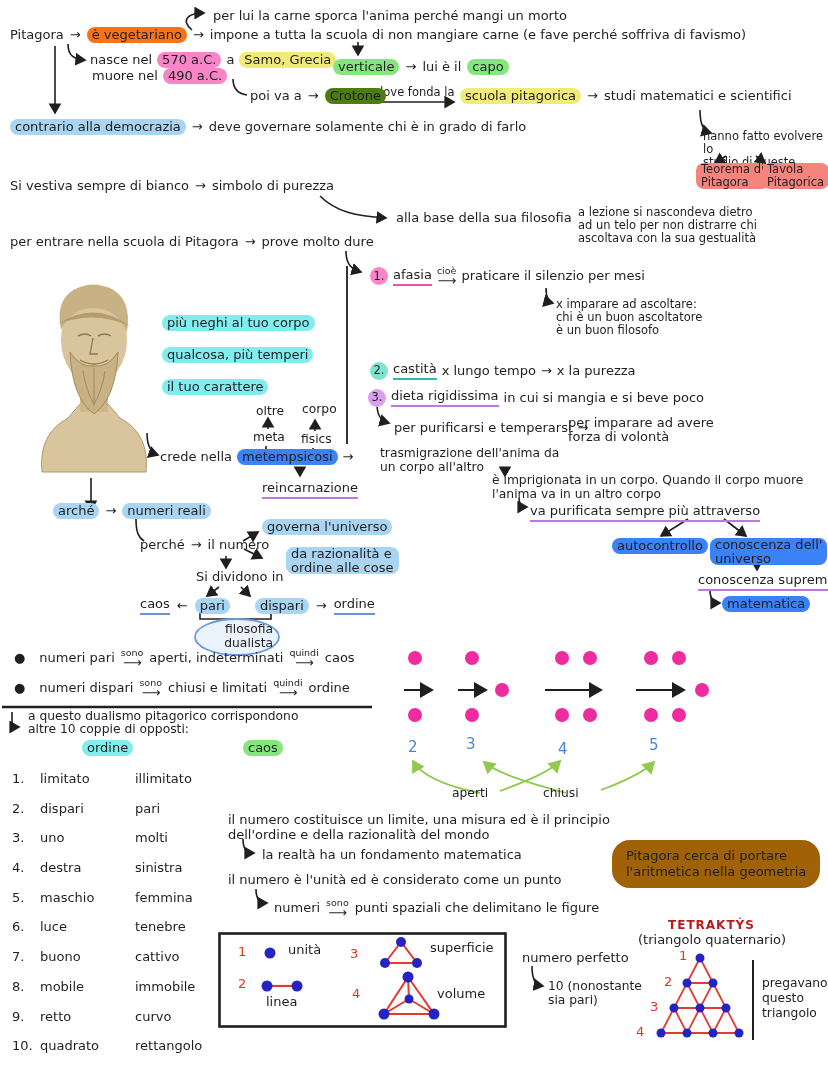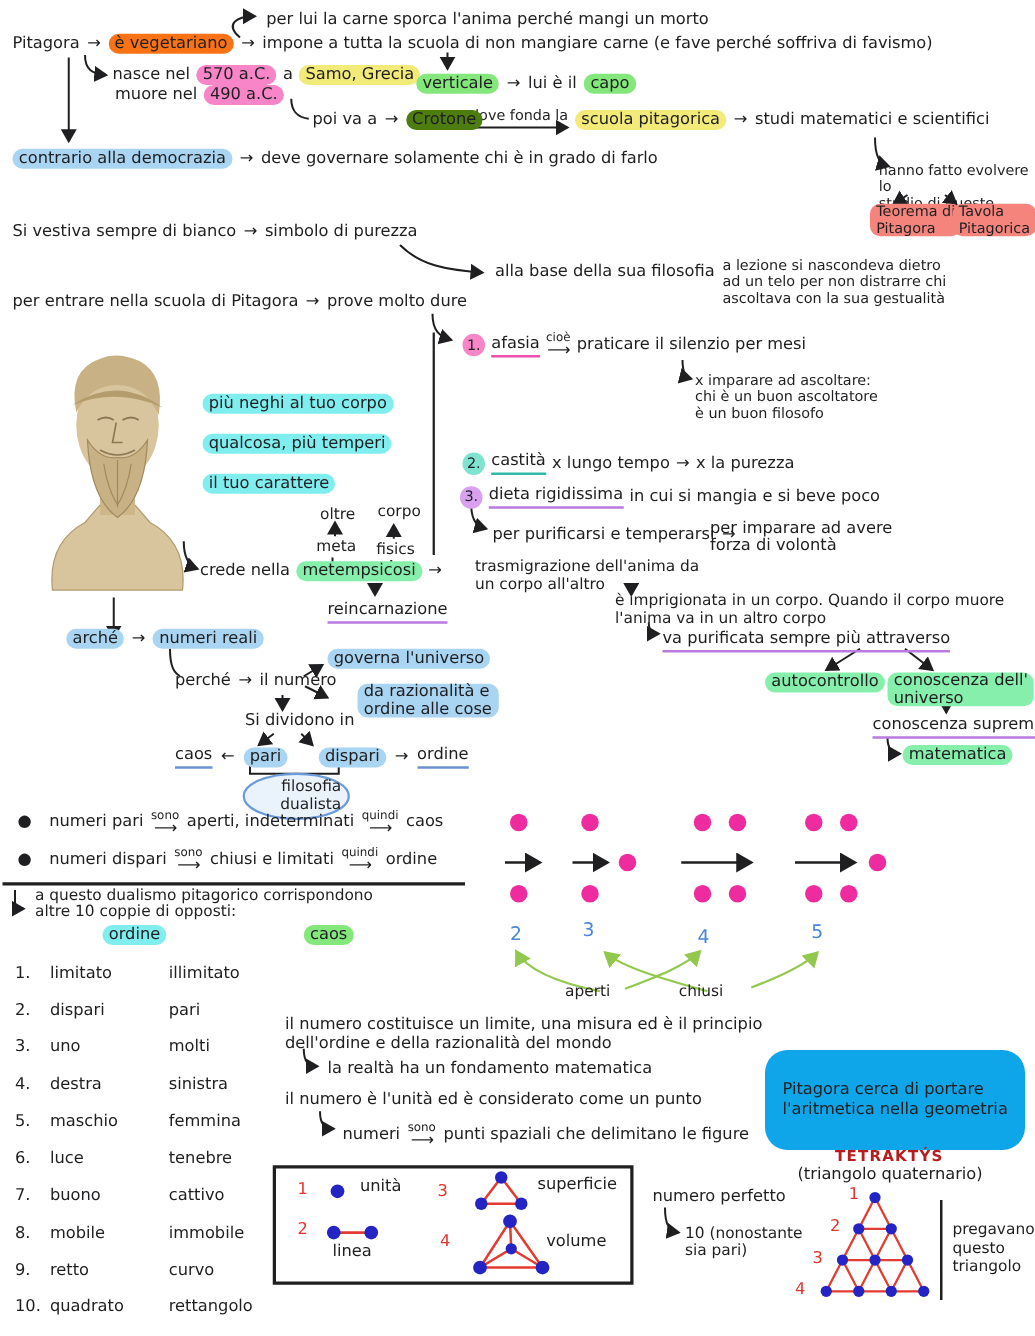--- a/index.html
+++ b/index.html
@@ -12,36 +12,36 @@
   .md{font-size:12.3px;}
   .hl{padding:0 5px;border-radius:8px;}
   .pk{background:#f97316;}
   .pks{background:#f885c7;}
   .yw{background:#f2ea79;}
   .gn{background:#84e77c;}
   .og{background:#4d7c0f;}
   .bl{background:#a9d4f2;}
   .rd{background:#f4847c;}
   .cy{background:#80edee;}
-  .pu{background:#86efac;}
+  .pu{background:#3b82f6;}
   .un-pk{border-bottom:2.5px solid #ee4fae;padding-bottom:1px;}
   .un-tl{border-bottom:2.5px solid #30b8a8;padding-bottom:1px;}
   .un-pu{border-bottom:2.5px solid #bb7ae0;padding-bottom:1px;}
   .un-bl{border-bottom:2px solid #6a93cf;padding-bottom:1px;}
   .numc{display:inline-flex;align-items:center;justify-content:center;width:18px;height:18px;
         border-radius:50%;font-size:11.5px;flex:0 0 auto;}
   .c-pk{background:#f885c7;}
   .c-tl{background:#7fe3cf;}
   .c-pu{background:#d9a0f0;}
   .larrow{display:inline-flex;flex-direction:column;align-items:center;line-height:1;vertical-align:-3px;}
   .larrow .lab{font-size:9.5px;margin-bottom:-2px;}
   .larrow .arr{font-size:13px;letter-spacing:-1px;}
   .red{color:#e3342b;}
   .bluen{color:#4a86d8;font-size:15px;}
-  .ylw-note{position:absolute;background:#0ea5e9;border-radius:18px;padding:24px 14px;line-height:16px;}
+  .ylw-note{position:absolute;background:#a16207;border-radius:18px;padding:8px 14px;line-height:16px;}
   .opp-row{display:flex;height:29.7px;align-items:flex-start;}
   .opp-n{width:28px;}
   .opp-a{width:95px;}
   svg.overlay{position:absolute;left:0;top:0;pointer-events:none;}
   .tetit{color:#b91c1c;font-weight:bold;letter-spacing:1px;font-size:12px;}
 </style>
 </head>
 <body>
 
 <div class="page">

